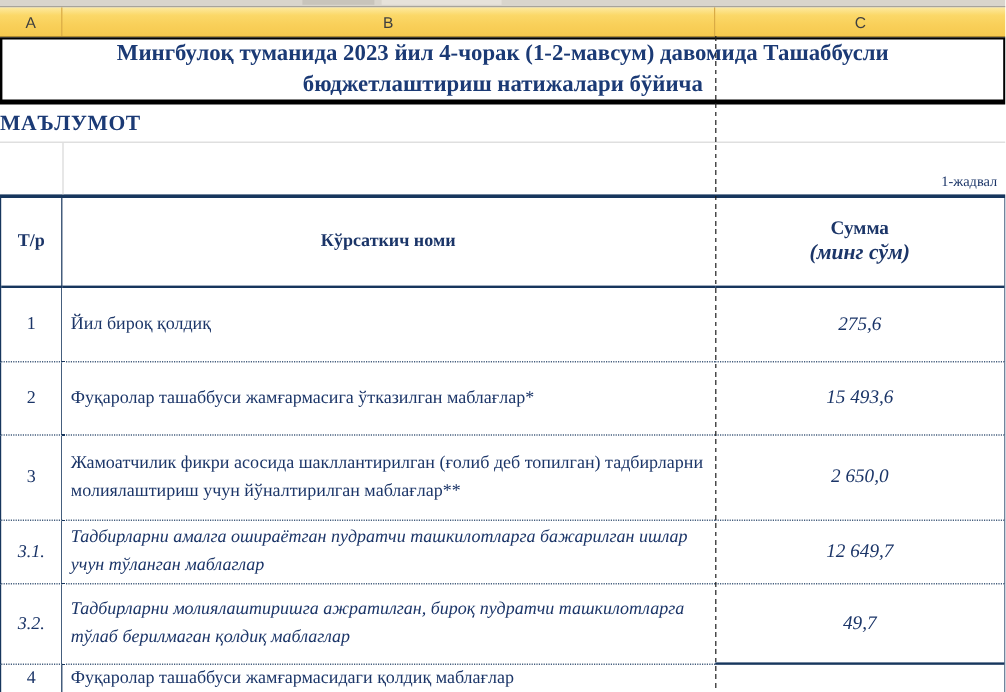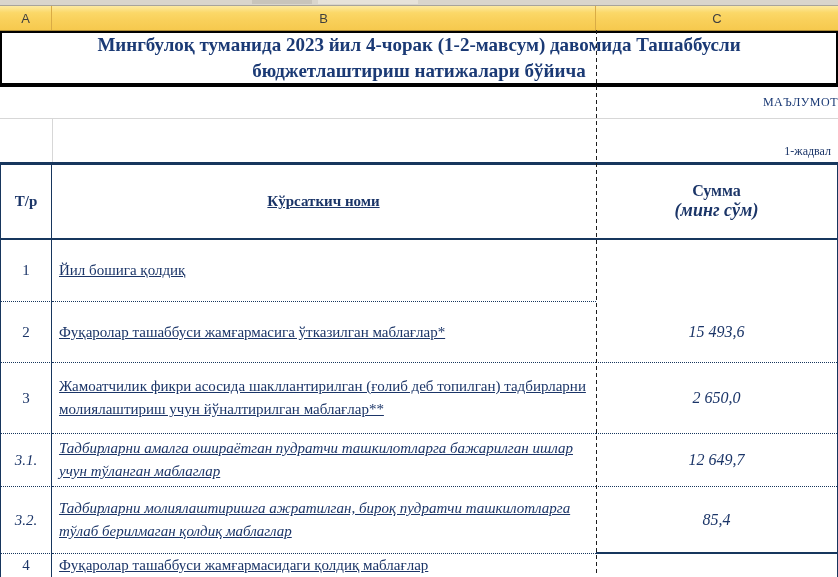--- a/index.html
+++ b/index.html
@@ -41,22 +41,22 @@
     border:2px solid #000;
     border-bottom-width:4px;
     display:flex;align-items:center;justify-content:center;
     text-align:center;
     font-weight:bold;font-size:19px;line-height:1.35;
     color:#1b3a75;
     padding:0 30px;
   }
   
   .subtitle-row{
-    height:31px;display:flex;align-items:center;justify-content:flex-end;
-    font-weight:normal;font-size:12px;color:#1b3a75;
+    height:31px;display:flex;align-items:center;justify-content:flex-start;
+    font-weight:bold;font-size:18px;color:#1b3a75;
     letter-spacing:.5px;
   }
   
   .jadval-row{
     position:relative;height:44px;
     border-top:1px solid #d7d7d7;
     box-sizing:border-box;
   }
   .jadval-row .v-gridline{
     position:absolute;left:52px;top:0;width:1px;height:100%;background:#d7d7d7;
@@ -76,21 +76,21 @@
     border-left:1px solid #17365d;
     border-right:1px solid #17365d;
     width:838px;
   }
   .cell{
     box-sizing:border-box;
     display:flex;align-items:center;
     font-size:15px;color:#1b3568;
   }
   .c-num{width:51px;border-right:1px solid #17365d;justify-content:center;text-align:center;}
-  .c-name{width:544px;justify-content:flex-start;padding:2px 8px 2px 7px;line-height:1.5;text-decoration:underline;}
+  .c-name{width:544px;justify-content:flex-start;padding:2px 8px 2px 7px;line-height:1.5;}
   .c-val{flex:1;justify-content:center;text-align:center;font-style:italic;font-size:16px;}
   
   .rh{height:75px;}
   .rh .cell{border-bottom:2px solid #17365d;font-weight:bold;}
   .rh .c-name{justify-content:center;text-align:center;}
   .rh .c-val{flex-direction:column;justify-content:center;font-style:normal;}
   .rh .sum2{font-style:italic;font-size:18px;}
   
   .r1{height:62px}.r2{height:61px}.r3{height:71px}.r31{height:53px}.r32{height:67px}.r4{height:23px}
   .dotted .cell{border-bottom:1px dotted #17365d;}
@@ -140,21 +140,22 @@
       <div class="cell c-num">Т/р</div>
       <div class="cell c-name">Кўрсаткич номи</div>
       <div class="cell c-val">
         <span class="sum1">Сумма</span>
         <span class="sum2">(минг сўм)</span>
       </div>
     </div>
 
     <div class="trow r1 dotted">
       <div class="cell c-num">1</div>
-      <div class="cell c-name">Йил бошига қолдиқ</div>
+      <div class="cell c-name">Йил бироқ қолдиқ</div>
+      <div class="cell c-val">275,6</div>
     </div>
 
     <div class="trow r2 dotted">
       <div class="cell c-num">2</div>
       <div class="cell c-name">Фуқаролар ташаббуси жамғармасига ўтказилган маблағлар*</div>
       <div class="cell c-val">15 493,6</div>
     </div>
 
     <div class="trow r3 dotted">
       <div class="cell c-num">3</div>
@@ -164,21 +165,21 @@
 
     <div class="trow r31 dotted italic-row">
       <div class="cell c-num">3.1.</div>
       <div class="cell c-name">Тадбирларни амалга ошираётган пудратчи ташкилотларга бажарилган ишлар учун тўланган маблаглар</div>
       <div class="cell c-val">12 649,7</div>
     </div>
 
     <div class="trow r32 dotted italic-row">
       <div class="cell c-num">3.2.</div>
       <div class="cell c-name">Тадбирларни молиялаштиришга ажратилган, бироқ пудратчи ташкилотларга тўлаб берилмаган қолдиқ маблаглар</div>
-      <div class="cell c-val">85,4</div>
+      <div class="cell c-val">49,7</div>
     </div>
 
     <div class="trow r4">
       <div class="cell c-num">4</div>
       <div class="cell c-name">Фуқаролар ташаббуси жамғармасидаги қолдиқ маблағлар</div>
     </div>
 
   </div>
 
   <div class="page-break-line"></div>

